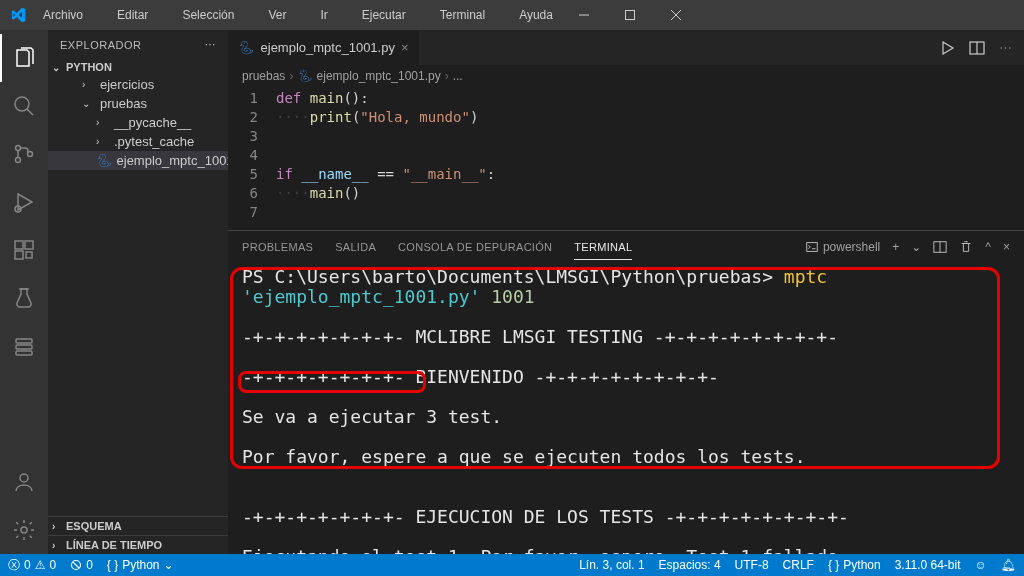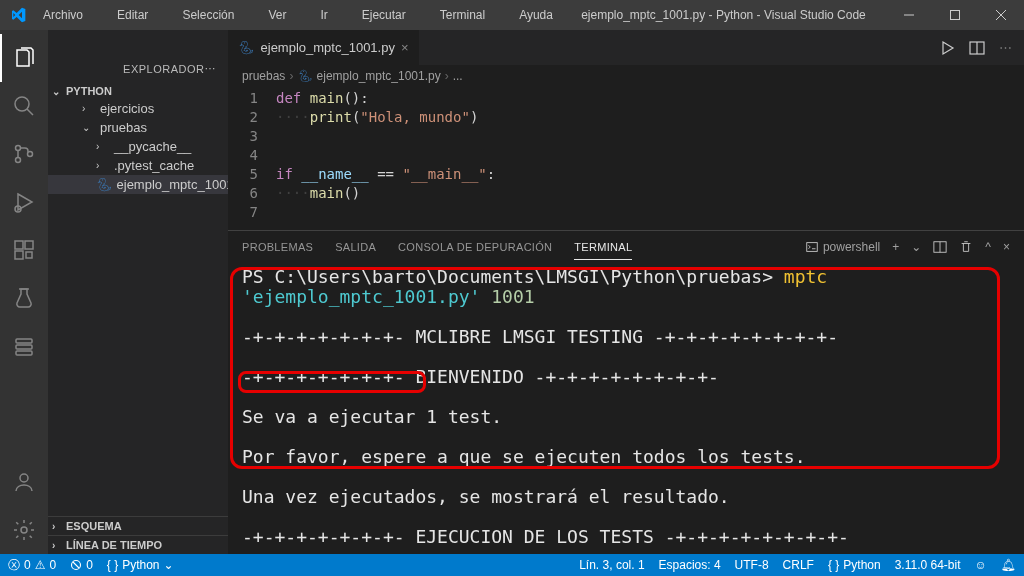--- a/index.html
+++ b/index.html
@@ -10,21 +10,21 @@
 .titlebar .menu { padding: 4px 8px; cursor: pointer; }
 .titlebar .title { flex: 1; text-align: center; color: #cccccc; }
 .titlebar .controls { display: flex; }
 .titlebar .ctrl { width: 46px; height: 30px; display: flex; justify-content: center; align-items: center; cursor: pointer; }
 .main { flex: 1; display: flex; overflow: hidden; }
 .activity { width: 48px; background: #333333; display: flex; flex-direction: column; align-items: center; padding-top: 4px; }
 .activity .aicon { width: 48px; height: 48px; display: flex; justify-content: center; align-items: center; cursor: pointer; color: #858585; }
 .activity .aicon.active { color: #fff; border-left: 2px solid #fff; }
 .activity .spacer { flex: 1; }
 .sidebar { width: 180px; background: #252526; display: flex; flex-direction: column; font-size: 11px; overflow: hidden; }
-.sidebar .hdr { padding: 8px 12px; color: #bbbbbb; font-size: 11px; letter-spacing: 0.5px; display: flex; justify-content: flex-end; align-items: center; margin-top: 24px; }
+.sidebar .hdr { padding: 8px 12px; color: #bbbbbb; font-size: 11px; letter-spacing: 0.5px; display: flex; justify-content: space-between; align-items: center; }
 .sidebar .section { padding: 2px 4px; font-weight: bold; font-size: 11px; cursor: pointer; display: flex; align-items: center; gap: 4px; }
 .sidebar .tree { flex: 1; overflow: hidden; }
 .sidebar .item { padding: 2px 4px 2px 20px; font-size: 13px; cursor: pointer; display: flex; align-items: center; gap: 4px; white-space: nowrap; }
 .sidebar .item.nested1 { padding-left: 34px; }
 .sidebar .item.nested2 { padding-left: 48px; }
 .sidebar .item.active { background: #37373d; }
 .sidebar .chev { font-size: 10px; width: 10px; display: inline-block; }
 .sidebar .bottom-sec { border-top: 1px solid #3c3c3c; padding: 3px 4px; font-size: 11px; font-weight: bold; cursor: pointer; display: flex; align-items: center; gap: 4px; }
 .editor-area { flex: 1; display: flex; flex-direction: column; background: #1e1e1e; overflow: hidden; }
 .tabs { height: 35px; background: #252526; display: flex; align-items: stretch; }
@@ -76,21 +76,20 @@
   <div class="menus">
     <span class="menu">Archivo</span>
     <span class="menu">Editar</span>
     <span class="menu">Selección</span>
     <span class="menu">Ver</span>
     <span class="menu">Ir</span>
     <span class="menu">Ejecutar</span>
     <span class="menu">Terminal</span>
     <span class="menu">Ayuda</span>
   </div>
-  <div class="title">ejemplo_mptc_1001.py - Python - Visual Studio Code</div>
   <div class="controls">
     <div class="ctrl">
         <svg width="10" height="10">
           <line x1="0" y1="5" x2="10" y2="5" stroke="#ccc" stroke-width="1"></line>
         </svg>
       </div>
     <div class="ctrl">
         <svg width="10" height="10">
           <rect x="0.5" y="0.5" width="9" height="9" fill="none" stroke="#ccc" stroke-width="1"></rect>
         </svg>
@@ -307,25 +306,24 @@
       </div>
       <div class="terminal" id="terminal-block">
         <div class="hl-box1" style="left:2px; top:4px; width:770px; height:202px"></div>
         <div class="hl-box2" style="left:10px; top:108px; width:188px; height:22px"></div>
       <div><span class="t-white">PS C:\Users\barto\Documents\LMSGI\Python\pruebas&gt; </span><span class="t-yellow">mptc</span> <span class="t-cyan">'ejemplo_mptc_1001.py'</span> <span class="t-lime">1001</span></div>
           <div class="t-white">&nbsp;</div>
           <div class="t-white">-+-+-+-+-+-+-+- MCLIBRE LMSGI TESTING -+-+-+-+-+-+-+-+-</div>
           <div class="t-white">&nbsp;</div>
           <div class="t-white">-+-+-+-+-+-+-+-      BIENVENIDO      -+-+-+-+-+-+-+-+-</div>
           <div class="t-white">&nbsp;</div>
-          <div class="t-white">Se va a ejecutar 1 test.</div>
+          <div class="t-white">Se va a ejecutar 3 test.</div>
           <div class="t-white">&nbsp;</div>
           <div class="t-white">Por favor, espere a que se ejecuten todos los tests.</div>
           <div class="t-white">&nbsp;</div>
-          <div class="t-white">Una vez ejecutados, se mostrará el resultado.</div>
           <div class="t-white">&nbsp;</div>
           <div class="t-white">-+-+-+-+-+-+-+- EJECUCION DE LOS TESTS -+-+-+-+-+-+-+-+-</div>
           <div class="t-white">&nbsp;</div>
           <div class="t-white">Ejecutando el test 1. Por favor, espere. Test 1 fallado.</div>
         </div>
     </div>
   </div>
 </div>
 
 <div class="statusbar">

